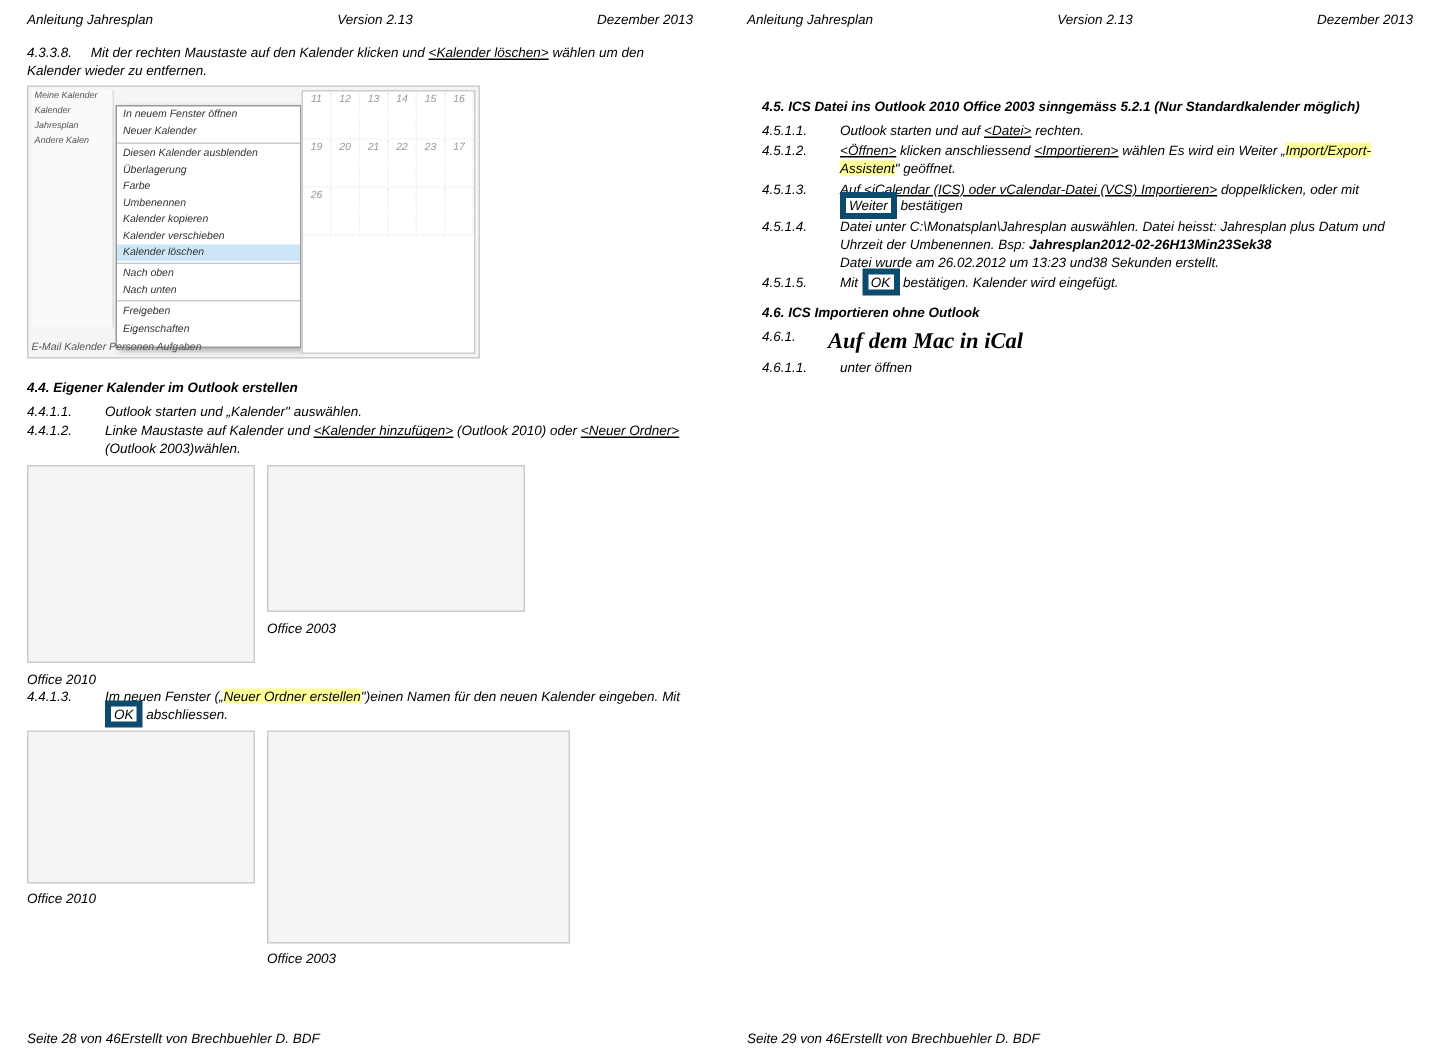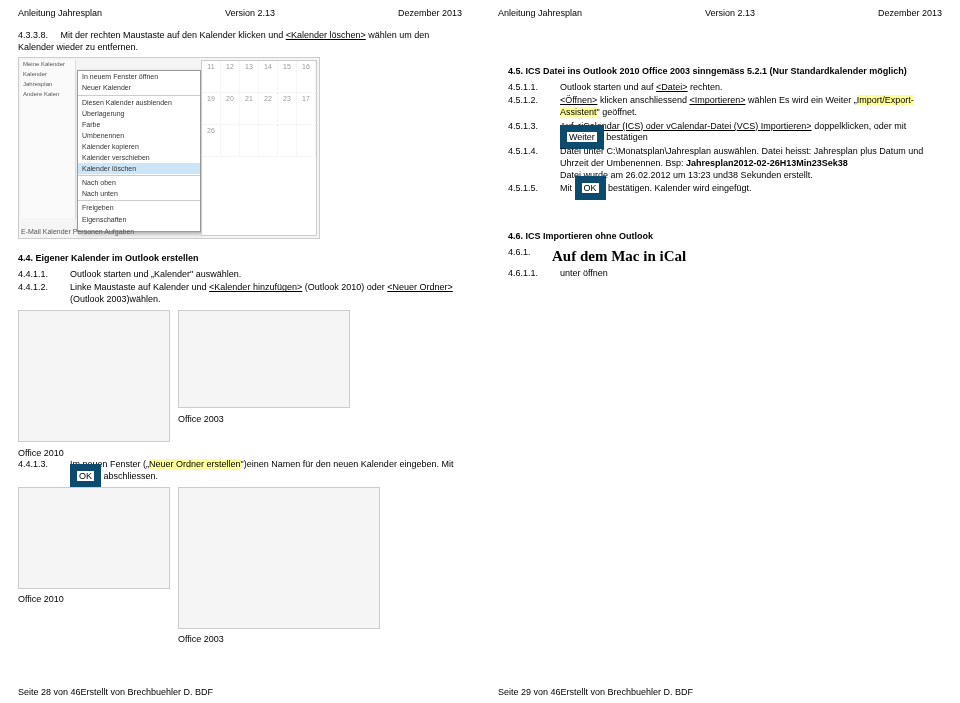--- a/index.html
+++ b/index.html
@@ -13,20 +13,21 @@
     display: flex;
   }
   .page {
     width: 480px;
     height: 703px;
     box-sizing: border-box;
     padding: 8px 18px 0 18px;
     position: relative;
     display: flex;
     flex-direction: column;
+    font-style: italic;
   }
   .page-header {
     display: flex;
     justify-content: space-between;
     font-size: 9px;
     margin-bottom: 8px;
   }
   .page-footer {
     display: flex;
     justify-content: flex-start;
@@ -38,21 +39,21 @@
   }
   .content {
     flex: 1;
     font-size: 9px;
     line-height: 1.3;
   }
   .section-num {
     display: inline-block;
   }
   .underline { text-decoration: underline; }
-  .boxed { border: 7px solid #0c4a6e; padding: 0 2px; }
+  .boxed { border: 4px solid #0c4a6e; padding: 0 2px; }
   .highlight { background: #ffff99; }
   .fig {
     background: #f5f5f5;
     border: 1px solid #ccc;
     display: inline-block;
     position: relative;
   }
   .fig-a { width: 300px; height: 180px; }
   .fig-row { display:flex; gap:8px; align-items:flex-start; margin-top:4px; }
   .fig-small { width:150px; height:130px; }
@@ -247,21 +248,21 @@
       </span>
     </div>
 
     <div class="item">
       <span class="num">4.5.1.5.</span>
       <span class="txt">
         <span>Mit </span><span class="boxed">OK</span><span> bestätigen. Kalender wird eingefügt.</span>
       </span>
     </div>
 
-    <p class="section-title" style="margin-top:36px">4.6. ICS Importieren ohne Outlook</p>
+    <p class="section-title" style="margin-top:8px">4.6. ICS Importieren ohne Outlook</p>
 
     <div class="item">
       <span class="num" style="width:44px">4.6.1.</span>
       <span class="txt subhead" style="font-family:'Times New Roman',serif;font-size:15px;">Auf dem Mac in iCal</span>
     </div>
     <div class="item">
       <span class="num">4.6.1.1.</span>
       <span class="txt">unter öffnen</span>
     </div>
   </div>

